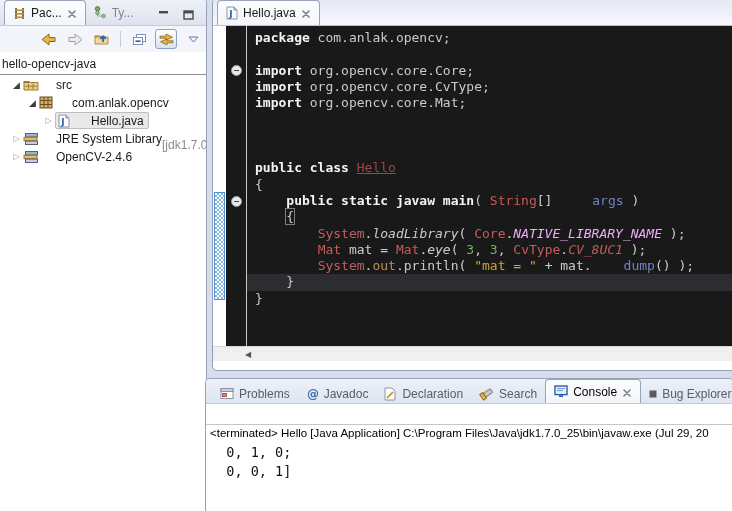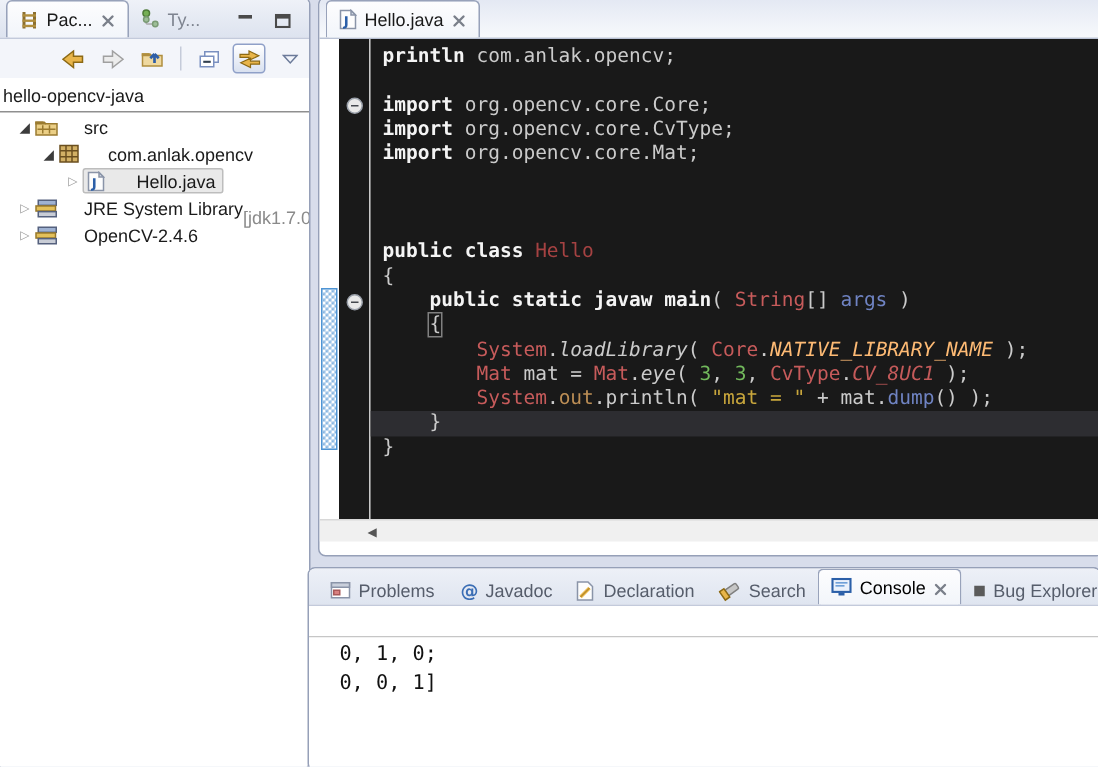--- a/index.html
+++ b/index.html
@@ -45,28 +45,28 @@
   .grow { height:16.3px; display:flex; align-items:center; justify-content:center; }
   .foldm { width:11px; height:11px; border-radius:50%; background:#E9E9E9; border:1px solid #9AA0AA; position:relative; }
   .foldm::after { content:""; position:absolute; left:2px; right:2px; top:4px; height:1px; background:#44484E; }
   #ed-sep { width:1px; background:#C8C8C8; flex:0 0 1px; }
   #code-area { flex:1; background:#191919; padding-top:4px; font-family:"DejaVu Sans Mono", monospace; font-size:13px; color:#CBCBCB; overflow:hidden; }
   .cline { height:16.3px; line-height:16.3px; white-space:pre; padding-left:8px; }
   .cline.cur { background:#2D2D31; }
   .tok-kw { color:#F4F4F4; font-weight:bold; }
   .tok-pl { color:#CBCBCB; }
   .tok-cls { color:#C75B5B; }
-  .tok-decl { color:#A54242; }
+  .tok-decl { color:#A54242;text-decoration:underline; }
   .tok-itl { color:#CBCBCB; font-style:italic; }
-  .tok-con { color:#fdba74; font-style:italic; }
+  .tok-con { color:#f0abfc; font-style:italic; }
   .tok-cor { color:#C45A5A; font-style:italic; }
   .tok-num { color:#72B95C; }
   .tok-str { color:#C8A63C; }
   .tok-fld { color:#BC8E55; }
-  .tok-blu { color:#6F83C2; }
+  .tok-blu { color:#6F83C2;margin-left:32px; }
   .tok-bbx { color:#CBCBCB; outline:1px solid #808080; }
   #ed-hscroll { height:15px; background:#F0F0F0; border-top:1px solid #D8D8D8; display:flex; align-items:center; padding-left:32px; }
   #ed-hscroll .sarrow { font-size:8px; color:#555; }
 
   
   #bottom-panel { left:205px; top:378px; width:529px; height:136px; }
   #bottom-tabstrip { height:25px; background:linear-gradient(#EDF0F7,#DFE5F0); border-bottom:1px solid #C3CADB; display:flex; align-items:flex-end; padding-left:6px; }
   #bottom-tabstrip .vtab { height:19px; color:#565D6B; }
   #bottom-tabstrip .vtab.sel { height:24px; color:#000; }
   #console-toolbar { height:20px; background:#FFF; position:relative; }
@@ -279,21 +279,21 @@
         </div>
         <div class="grow"></div>
         <div class="grow"></div>
         <div class="grow"></div>
         <div class="grow"></div>
         <div class="grow"></div>
         <div class="grow"></div>
       </div>
     <div id="ed-sep"></div>
     <div id="code-area">
-        <div class="cline"><span class="tok-kw">println</span><span class="tok-pl"> com.anlak.opencv;</span></div>
+        <div class="cline"><span class="tok-kw">package</span><span class="tok-pl"> com.anlak.opencv;</span></div>
         <div class="cline"></div>
         <div class="cline"><span class="tok-kw">import</span><span class="tok-pl"> org.opencv.core.Core;</span></div>
         <div class="cline"><span class="tok-kw">import</span><span class="tok-pl"> org.opencv.core.CvType;</span></div>
         <div class="cline"><span class="tok-kw">import</span><span class="tok-pl"> org.opencv.core.Mat;</span></div>
         <div class="cline"></div>
         <div class="cline"></div>
         <div class="cline"></div>
         <div class="cline"><span class="tok-kw">public class</span><span class="tok-pl"> </span><span class="tok-decl">Hello</span></div>
         <div class="cline"><span class="tok-pl">{</span></div>
         <div class="cline"><span class="tok-pl">    </span><span class="tok-kw">public static javaw main</span><span class="tok-pl">( </span><span class="tok-cls">String</span><span class="tok-pl">[] </span><span class="tok-blu">args</span><span class="tok-pl"> )</span></div>
@@ -372,18 +372,19 @@
           </svg>
         </span>
         <span>Bug Explorer</span>
       </div>
     </div>
   <div id="console-toolbar">
     <span class="pinksq"></span>
   </div>
   <div id="console-sep"></div>
   <div id="console-text">
+    <div id="console-header">&lt;terminated&gt; Hello [Java Application] C:\Program Files\Java\jdk1.7.0_25\bin\javaw.exe (Jul 29, 20</div>
     <div id="console-lines">
         <div class="conline">  0, 1, 0;</div>
         <div class="conline">  0, 0, 1]</div>
       </div>
   </div>
 </div>
 
 </body></html>

